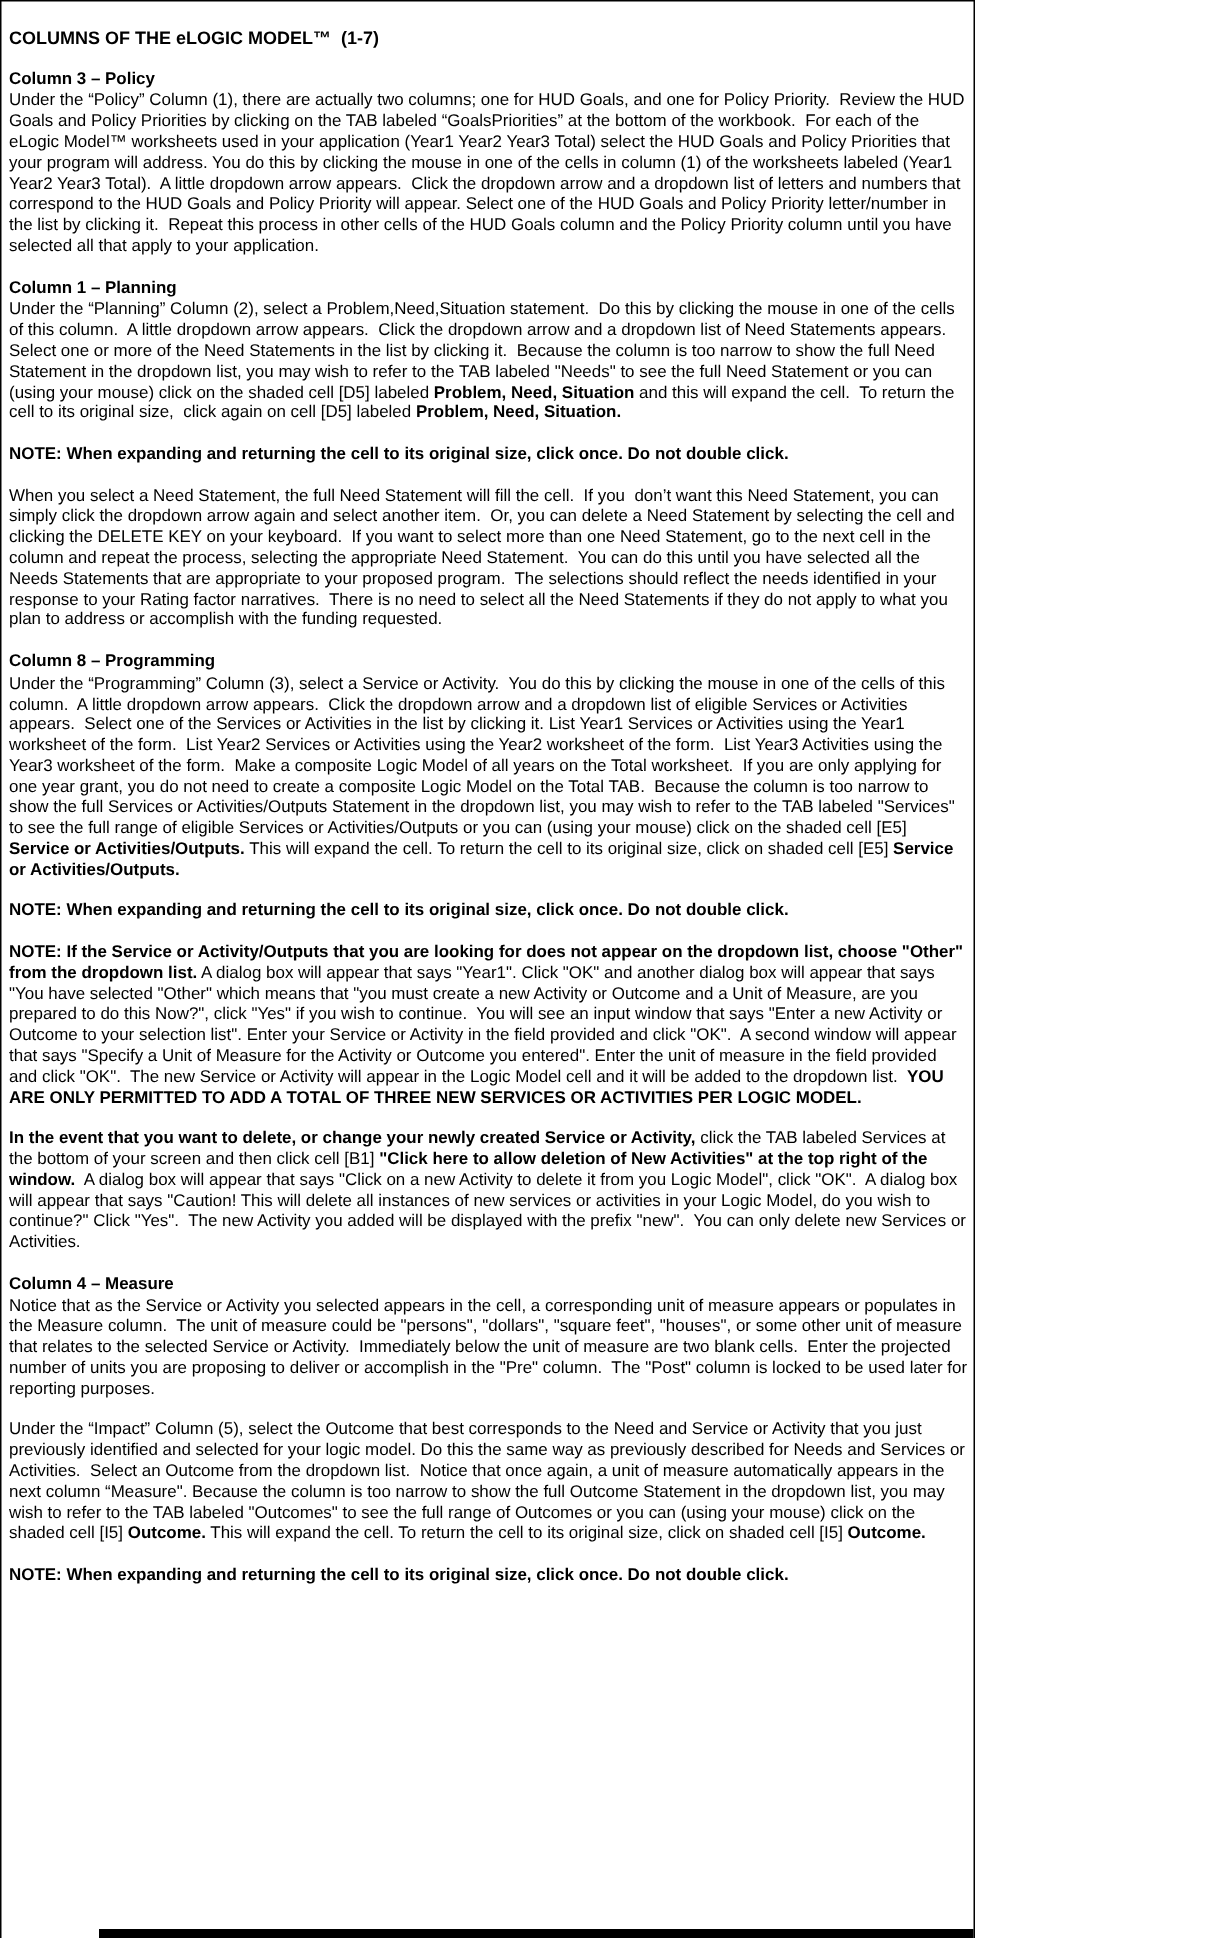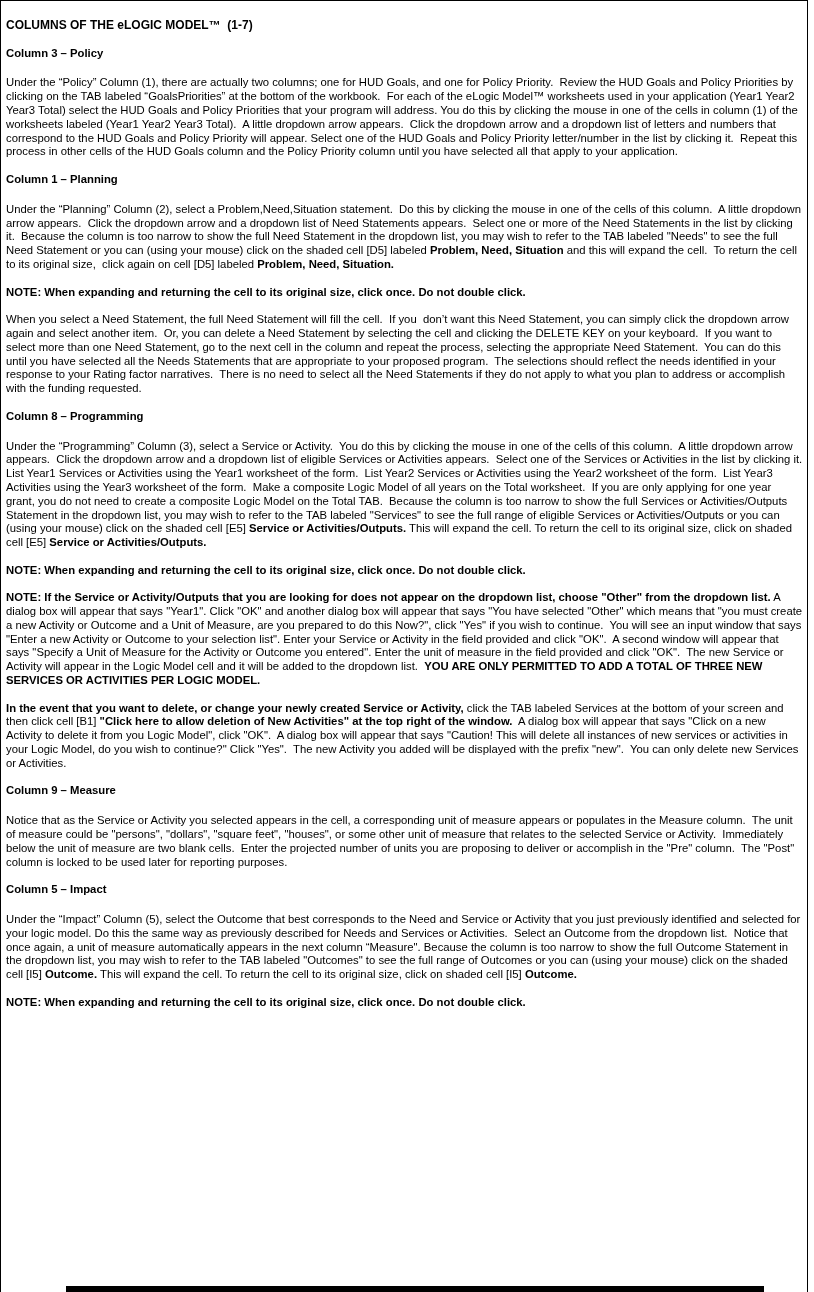--- a/index.html
+++ b/index.html
@@ -1,36 +1,36 @@
 <!DOCTYPE html>
 <html><head>
 <meta charset="utf-8">
 <style>
   html, body { margin: 0; padding: 0; background: #ffffff; }
   .page {
     position: relative;
-    width: 808px;
+    width: 650px;
     height: 1292px;
     box-sizing: border-box;
     background: #ffffff;
     color: #000000;
     border-left: 1px solid #000;
     border-top: 1px solid #000;
     border-right: 1px solid #000;
     overflow: hidden;
     font-family: "Liberation Sans", sans-serif;
   }
   .content {
     padding: 18px 4px 0 5px;
     font-size: 11.3px;
     line-height: 13.8px;
   }
   .block { margin: 13.8px 0 0 0; white-space: pre-wrap; }
   .block:first-child { margin-top: 0; }
-  .heading + .para { margin-top: 16px; }
+  .heading + .para { margin-top: 1px; }
   .title { font-weight: bold; font-size: 12px; }
   .heading { font-weight: bold; }
   .b { font-weight: bold; }
   .bottom-bar {
     position: absolute;
     left: 65px;
     top: 1285px;
     width: 698px;
     height: 7px;
     background: #000000;
@@ -46,20 +46,19 @@
       <div class="block para"><span>Under the “Policy” Column (1), there are actually two columns; one for HUD Goals, and one for Policy Priority.  Review the HUD Goals and Policy Priorities by clicking on the TAB labeled “GoalsPriorities” at the bottom of the workbook.  For each of the eLogic Model™ worksheets used in your application (Year1 Year2 Year3 Total) select the HUD Goals and Policy Priorities that your program will address. You do this by clicking the mouse in one of the cells in column (1) of the worksheets labeled (Year1 Year2 Year3 Total).  A little dropdown arrow appears.  Click the dropdown arrow and a dropdown list of letters and numbers that correspond to the HUD Goals and Policy Priority will appear. Select one of the HUD Goals and Policy Priority letter/number in the list by clicking it.  Repeat this process in other cells of the HUD Goals column and the Policy Priority column until you have selected all that apply to your application.</span></div>
       <div class="block heading"><span class="b">Column 1 – Planning</span></div>
       <div class="block para"><span>Under the “Planning” Column (2), select a Problem,Need,Situation statement.  Do this by clicking the mouse in one of the cells of this column.  A little dropdown arrow appears.  Click the dropdown arrow and a dropdown list of Need Statements appears.  Select one or more of the Need Statements in the list by clicking it.  Because the column is too narrow to show the full Need Statement in the dropdown list, you may wish to refer to the TAB labeled "Needs" to see the full Need Statement or you can (using your mouse) click on the shaded cell [D5] labeled </span><span class="b">Problem, Need, Situation</span><span> and this will expand the cell.  To return the cell to its original size,  click again on cell [D5] labeled </span><span class="b">Problem, Need, Situation.</span></div>
       <div class="block para"><span class="b">NOTE: When expanding and returning the cell to its original size, click once. Do not double click.</span></div>
       <div class="block para"><span>When you select a Need Statement, the full Need Statement will fill the cell.  If you  don’t want this Need Statement, you can simply click the dropdown arrow again and select another item.  Or, you can delete a Need Statement by selecting the cell and clicking the DELETE KEY on your keyboard.  If you want to select more than one Need Statement, go to the next cell in the column and repeat the process, selecting the appropriate Need Statement.  You can do this until you have selected all the Needs Statements that are appropriate to your proposed program.  The selections should reflect the needs identified in your response to your Rating factor narratives.  There is no need to select all the Need Statements if they do not apply to what you plan to address or accomplish with the funding requested.</span></div>
       <div class="block heading"><span class="b">Column 8 – Programming</span></div>
       <div class="block para"><span>Under the “Programming” Column (3), select a Service or Activity.  You do this by clicking the mouse in one of the cells of this column.  A little dropdown arrow appears.  Click the dropdown arrow and a dropdown list of eligible Services or Activities appears.  Select one of the Services or Activities in the list by clicking it. List Year1 Services or Activities using the Year1 worksheet of the form.  List Year2 Services or Activities using the Year2 worksheet of the form.  List Year3 Activities using the Year3 worksheet of the form.  Make a composite Logic Model of all years on the Total worksheet.  If you are only applying for one year grant, you do not need to create a composite Logic Model on the Total TAB.  Because the column is too narrow to show the full Services or Activities/Outputs Statement in the dropdown list, you may wish to refer to the TAB labeled "Services" to see the full range of eligible Services or Activities/Outputs or you can (using your mouse) click on the shaded cell [E5] </span><span class="b">Service or Activities/Outputs.</span><span> This will expand the cell. To return the cell to its original size, click on shaded cell [E5] </span><span class="b">Service or Activities/Outputs.</span></div>
       <div class="block para"><span class="b">NOTE: When expanding and returning the cell to its original size, click once. Do not double click.</span></div>
       <div class="block para"><span class="b">NOTE: If the Service or Activity/Outputs that you are looking for does not appear on the dropdown list, choose "Other" from the dropdown list.</span><span> A dialog box will appear that says "Year1". Click "OK" and another dialog box will appear that says "You have selected "Other" which means that "you must create a new Activity or Outcome and a Unit of Measure, are you prepared to do this Now?", click "Yes" if you wish to continue.  You will see an input window that says "Enter a new Activity or Outcome to your selection list". Enter your Service or Activity in the field provided and click "OK".  A second window will appear that says "Specify a Unit of Measure for the Activity or Outcome you entered". Enter the unit of measure in the field provided and click "OK".  The new Service or Activity will appear in the Logic Model cell and it will be added to the dropdown list.  </span><span class="b">YOU ARE ONLY PERMITTED TO ADD A TOTAL OF THREE NEW SERVICES OR ACTIVITIES PER LOGIC MODEL.</span></div>
       <div class="block para"><span class="b">In the event that you want to delete, or change your newly created Service or Activity,</span><span> click the TAB labeled Services at the bottom of your screen and then click cell [B1] </span><span class="b">"Click here to allow deletion of New Activities" at the top right of the window.</span><span>  A dialog box will appear that says "Click on a new Activity to delete it from you Logic Model", click "OK".  A dialog box will appear that says "Caution! This will delete all instances of new services or activities in your Logic Model, do you wish to continue?" Click "Yes".  The new Activity you added will be displayed with the prefix "new".  You can only delete new Services or Activities.</span></div>
-      <div class="block heading"><span class="b">Column 9 – Measure</span></div>
+      <div class="block heading"><span class="b">Column 4 – Measure</span></div>
       <div class="block para"><span>Notice that as the Service or Activity you selected appears in the cell, a corresponding unit of measure appears or populates in the Measure column.  The unit of measure could be "persons", "dollars", "square feet", "houses", or some other unit of measure that relates to the selected Service or Activity.  Immediately below the unit of measure are two blank cells.  Enter the projected number of units you are proposing to deliver or accomplish in the "Pre" column.  The "Post" column is locked to be used later for reporting purposes.</span></div>
-      <div class="block heading"><span class="b">Column 5 – Impact</span></div>
       <div class="block para"><span>Under the “Impact” Column (5), select the Outcome that best corresponds to the Need and Service or Activity that you just previously identified and selected for your logic model. Do this the same way as previously described for Needs and Services or Activities.  Select an Outcome from the dropdown list.  Notice that once again, a unit of measure automatically appears in the next column “Measure". Because the column is too narrow to show the full Outcome Statement in the dropdown list, you may wish to refer to the TAB labeled "Outcomes" to see the full range of Outcomes or you can (using your mouse) click on the shaded cell [I5] </span><span class="b">Outcome.</span><span> This will expand the cell. To return the cell to its original size, click on shaded cell [I5] </span><span class="b">Outcome.</span></div>
       <div class="block para"><span class="b">NOTE: When expanding and returning the cell to its original size, click once. Do not double click.</span></div>
     </div>
   <div class="bottom-bar"></div>
 </div>
 
 </body></html>

